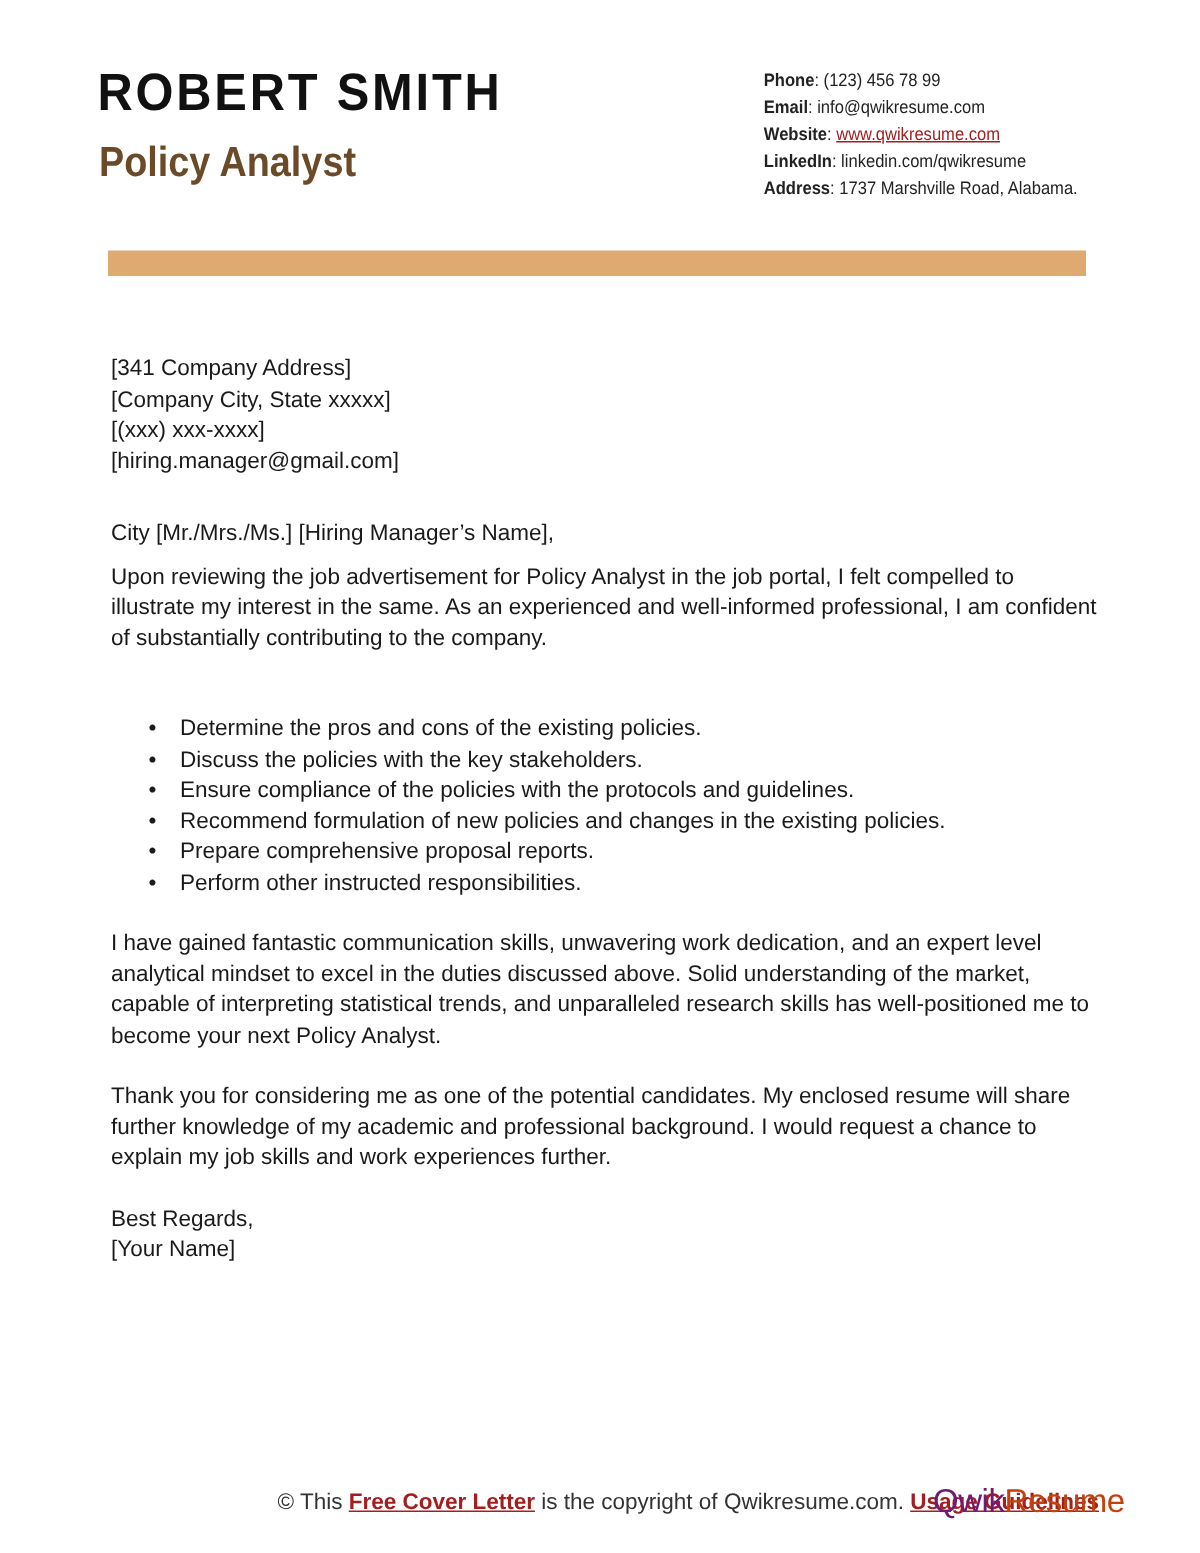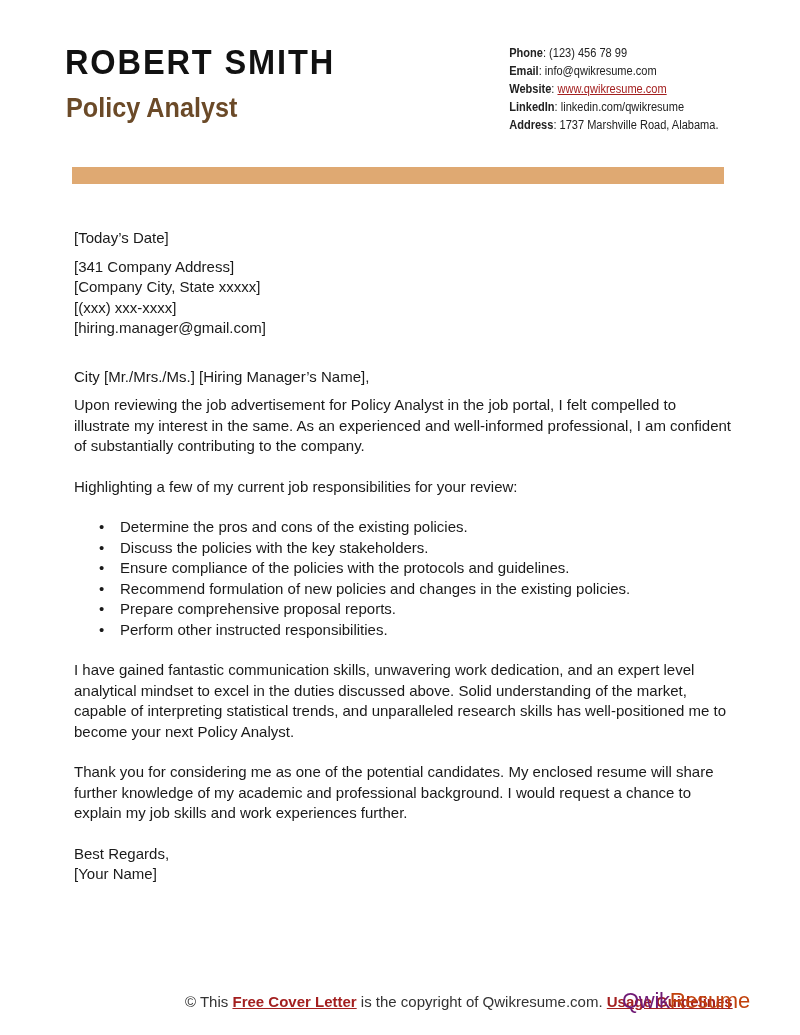--- a/index.html
+++ b/index.html
@@ -34,33 +34,31 @@
   <div class="row"><b>Phone</b>: <span>(123) 456 78 99</span></div>
   <div class="row"><b>Email</b>: <span>info@qwikresume.com</span></div>
   <div class="row"><b>Website</b>: <a>www.qwikresume.com</a></div>
   <div class="row"><b>LinkedIn</b>: <span>linkedin.com/qwikresume</span></div>
   <div class="row"><b>Address</b>: <span>1737 Marshville Road, Alabama.</span></div>
 </div>
 
 <div class="bar"></div>
 
 <div class="letter">
-  <p>[Today’s Date]</p>
   <div class="gap"></div>
   <p>[341 Company Address]</p>
   <p>[Company City, State xxxxx]</p>
   <p>[(xxx) xxx-xxxx]</p>
   <p>[hiring.manager@gmail.com]</p>
   <div class="gap-lg"></div>
   <div class="gap"></div>
   <p>City [Mr./Mrs./Ms.] [Hiring Manager’s Name],</p>
   <div class="gap"></div>
   <p>Upon reviewing the job advertisement for Policy Analyst in the job portal, I felt compelled to illustrate my interest in the same. As an experienced and well-informed professional, I am confident of substantially contributing to the company.</p>
   <div class="gap-lg"></div>
-  <p>Highlighting a few of my current job responsibilities for your review:</p>
   <div class="gap-lg"></div>
   <ul>
     <li><span class="bullet">•</span><span>Determine the pros and cons of the existing policies.</span></li>
     <li><span class="bullet">•</span><span>Discuss the policies with the key stakeholders.</span></li>
     <li><span class="bullet">•</span><span>Ensure compliance of the policies with the protocols and guidelines.</span></li>
     <li><span class="bullet">•</span><span>Recommend formulation of new policies and changes in the existing policies.</span></li>
     <li><span class="bullet">•</span><span>Prepare comprehensive proposal reports.</span></li>
     <li><span class="bullet">•</span><span>Perform other instructed responsibilities.</span></li>
   </ul>
   <div class="gap-lg"></div>

